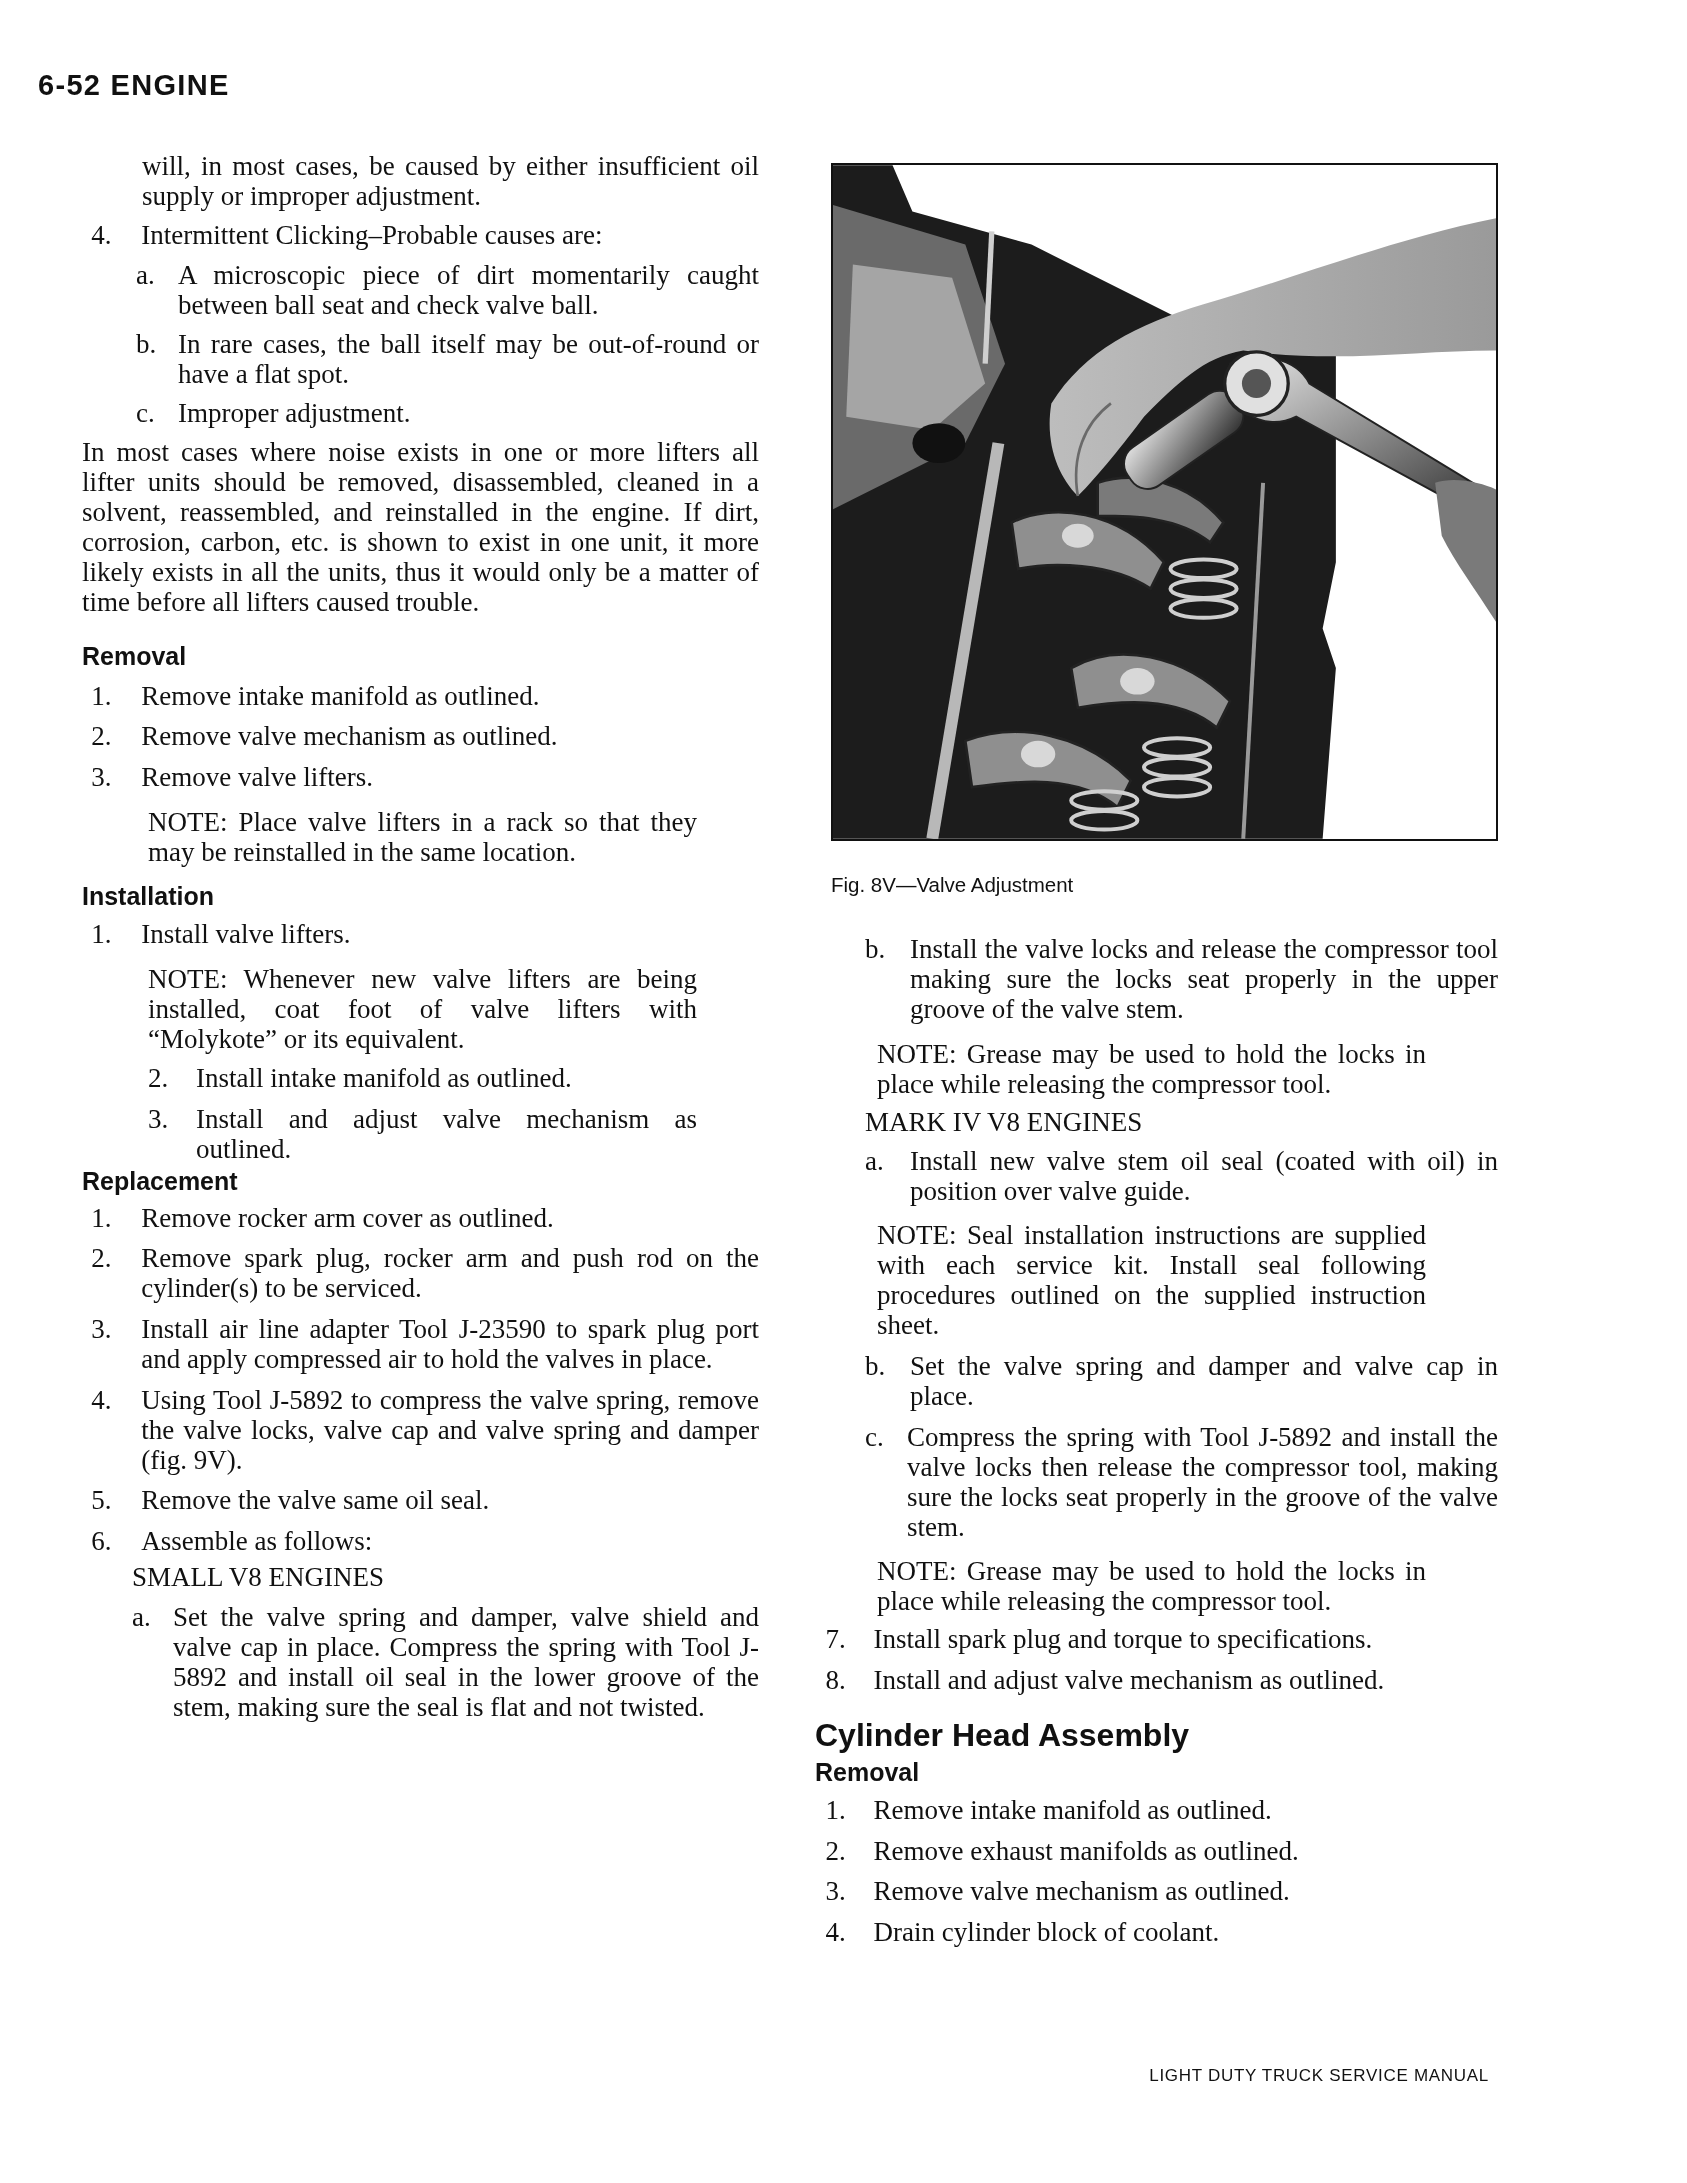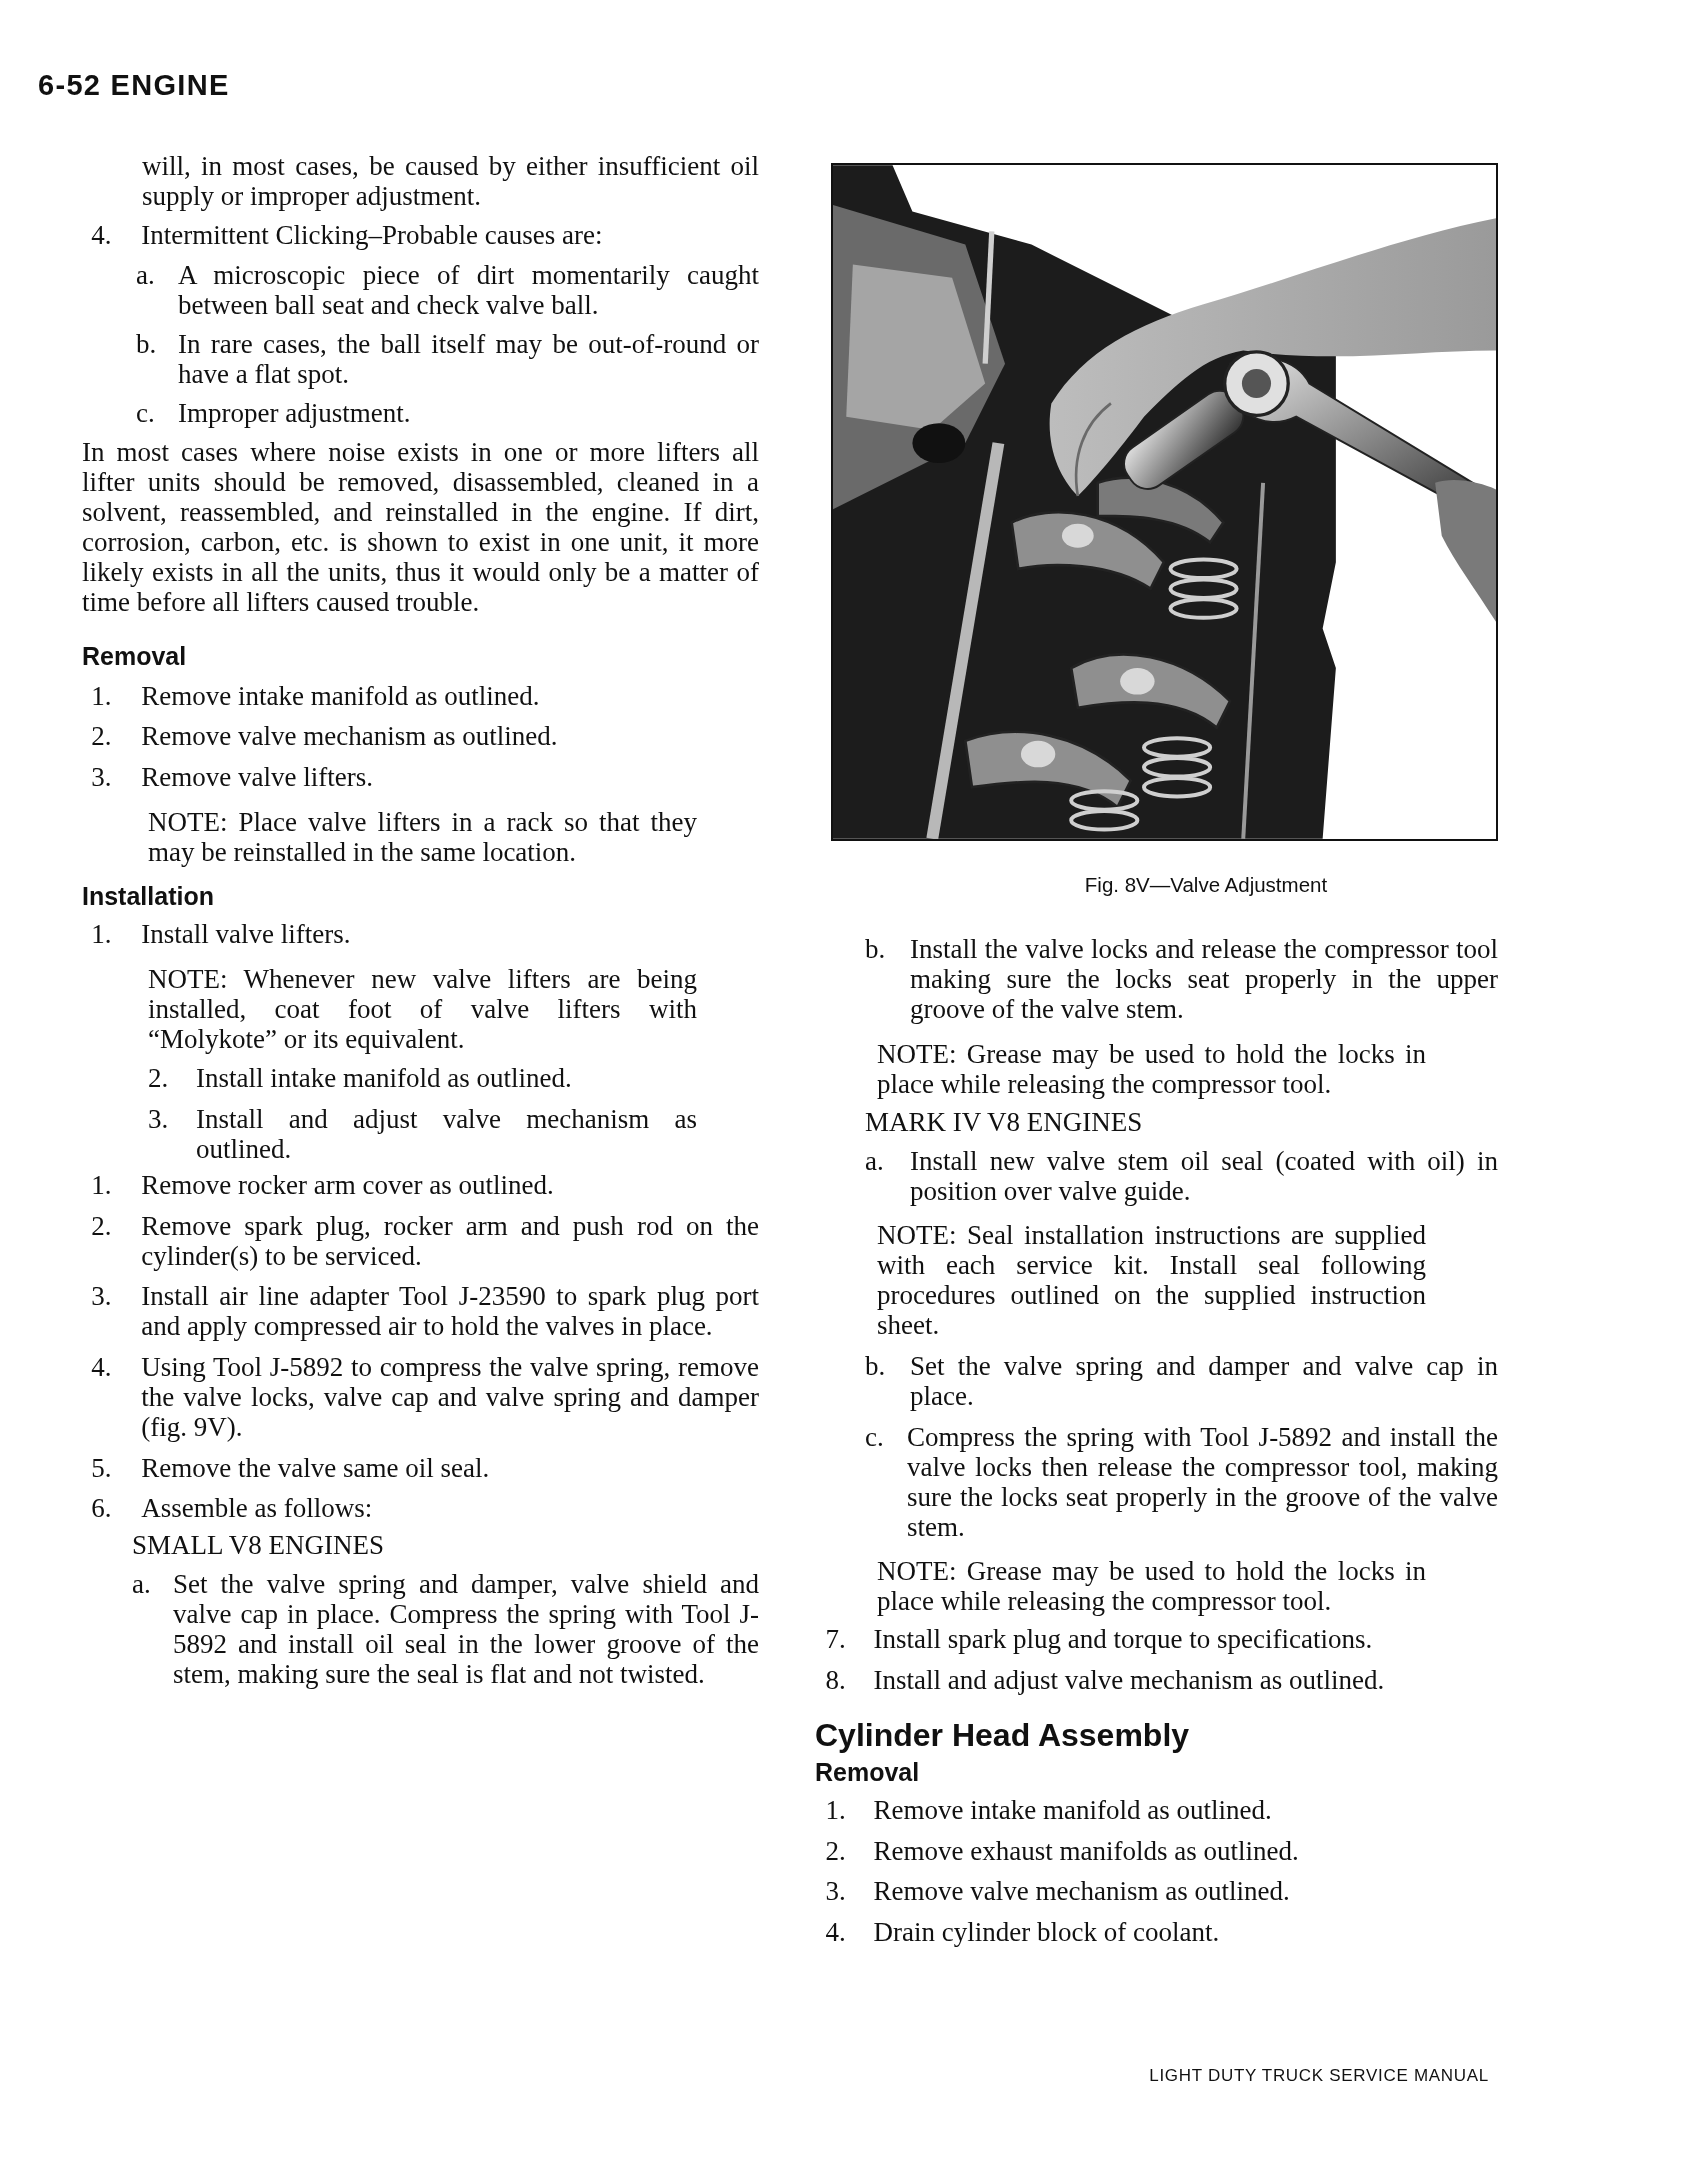--- a/index.html
+++ b/index.html
@@ -10,21 +10,21 @@
   .col-left { left:82px; top:151px; width:677px; }
   .col-right { left:815px; top:934px; width:683px; }
   p, .item { margin:0; }
   .just { text-align:justify; }
   .h-sub { font-family:Liberation Sans, sans-serif; font-weight:bold; font-size:25px; line-height:30px; margin:0; }
   .h-main { font-family:"Liberation Sans", sans-serif; font-weight:bold; font-size:32px; line-height:37px; margin:0; }
   .item { display:flex; }
   .num { flex:0 0 auto; width:58px; text-align:left; }
   .txt { flex:1; text-align:justify; }
   .photo { position:absolute; left:831px; top:163px; width:663px; height:674px; border:2.6px solid #111; background:#fff; overflow:hidden; }
-  .caption { position:absolute; left:872px; width:668px; top:873px; text-align:center; font-family:"Liberation Sans", sans-serif; font-size:20.5px; }
+  .caption { position:absolute; left:831px; width:668px; top:873px; text-align:left; font-family:"Liberation Sans", sans-serif; font-size:20.5px; }
   .footer { position:absolute; right:198px; top:2066px; font-family:"Liberation Sans", sans-serif; font-size:17px; letter-spacing:0.7px; }
 </style>
 </head>
 <body>
 
 <div class="page-header sans">6-52 ENGINE</div>
 
 <div class="col col-left">
   <p class="just" style="margin-left:60px;">will, in most cases, be caused by either insufficient oil supply or improper adjustment.</p>
 
@@ -70,20 +70,21 @@
   <p class="just" style="margin-top:14.6px; margin-left:66px; width:549px;">NOTE: Whenever new valve lifters are being installed, coat foot of valve lifters with “Molykote” or its equivalent.</p>
   <div class="item" style="margin-top:9.3px; margin-left:66px; width:549px;">
     <span class="num" style="width:48px;">2.</span>
     <span class="txt">Install intake manifold as outlined.</span>
   </div>
   <div class="item" style="margin-top:10.6px; margin-left:66px; width:549px;">
     <span class="num" style="width:48px;">3.</span>
     <span class="txt">Install and adjust valve mechanism as outlined.</span>
   </div>
 
+  <h3 class="h-sub" style="margin-top:2.6px;">Replacement</h3>
   <div class="item" style="margin-top:6.6px; margin-left:9.3px;">
     <span class="num" style="width:50px;">1.</span>
     <span class="txt">Remove rocker arm cover as outlined.</span>
   </div>
   <div class="item" style="margin-top:10.6px; margin-left:9.3px;">
     <span class="num" style="width:50px;">2.</span>
     <span class="txt">Remove spark plug, rocker arm and push rod on the cylinder(s) to be serviced.</span>
   </div>
   <div class="item" style="margin-top:10.6px; margin-left:9.3px;">
     <span class="num" style="width:50px;">3.</span>

